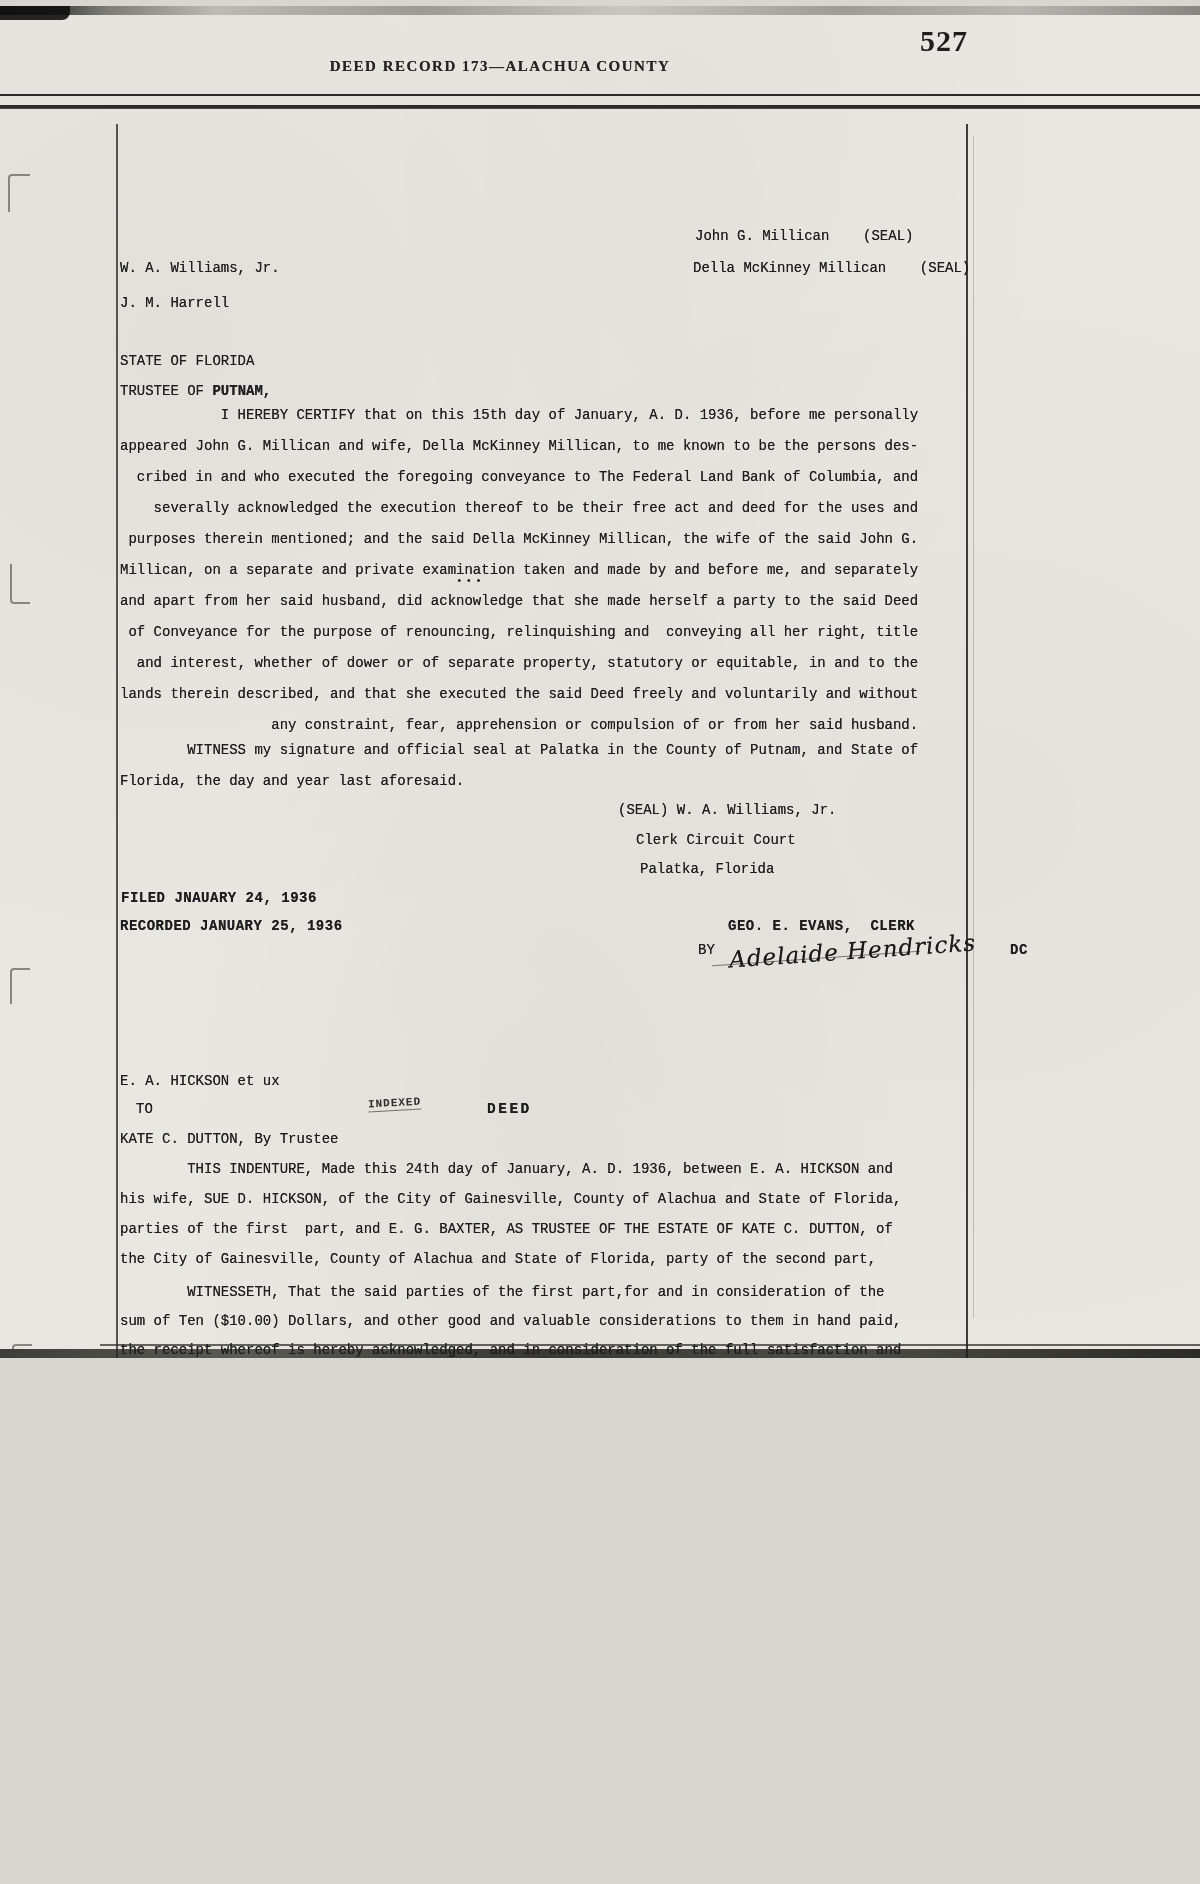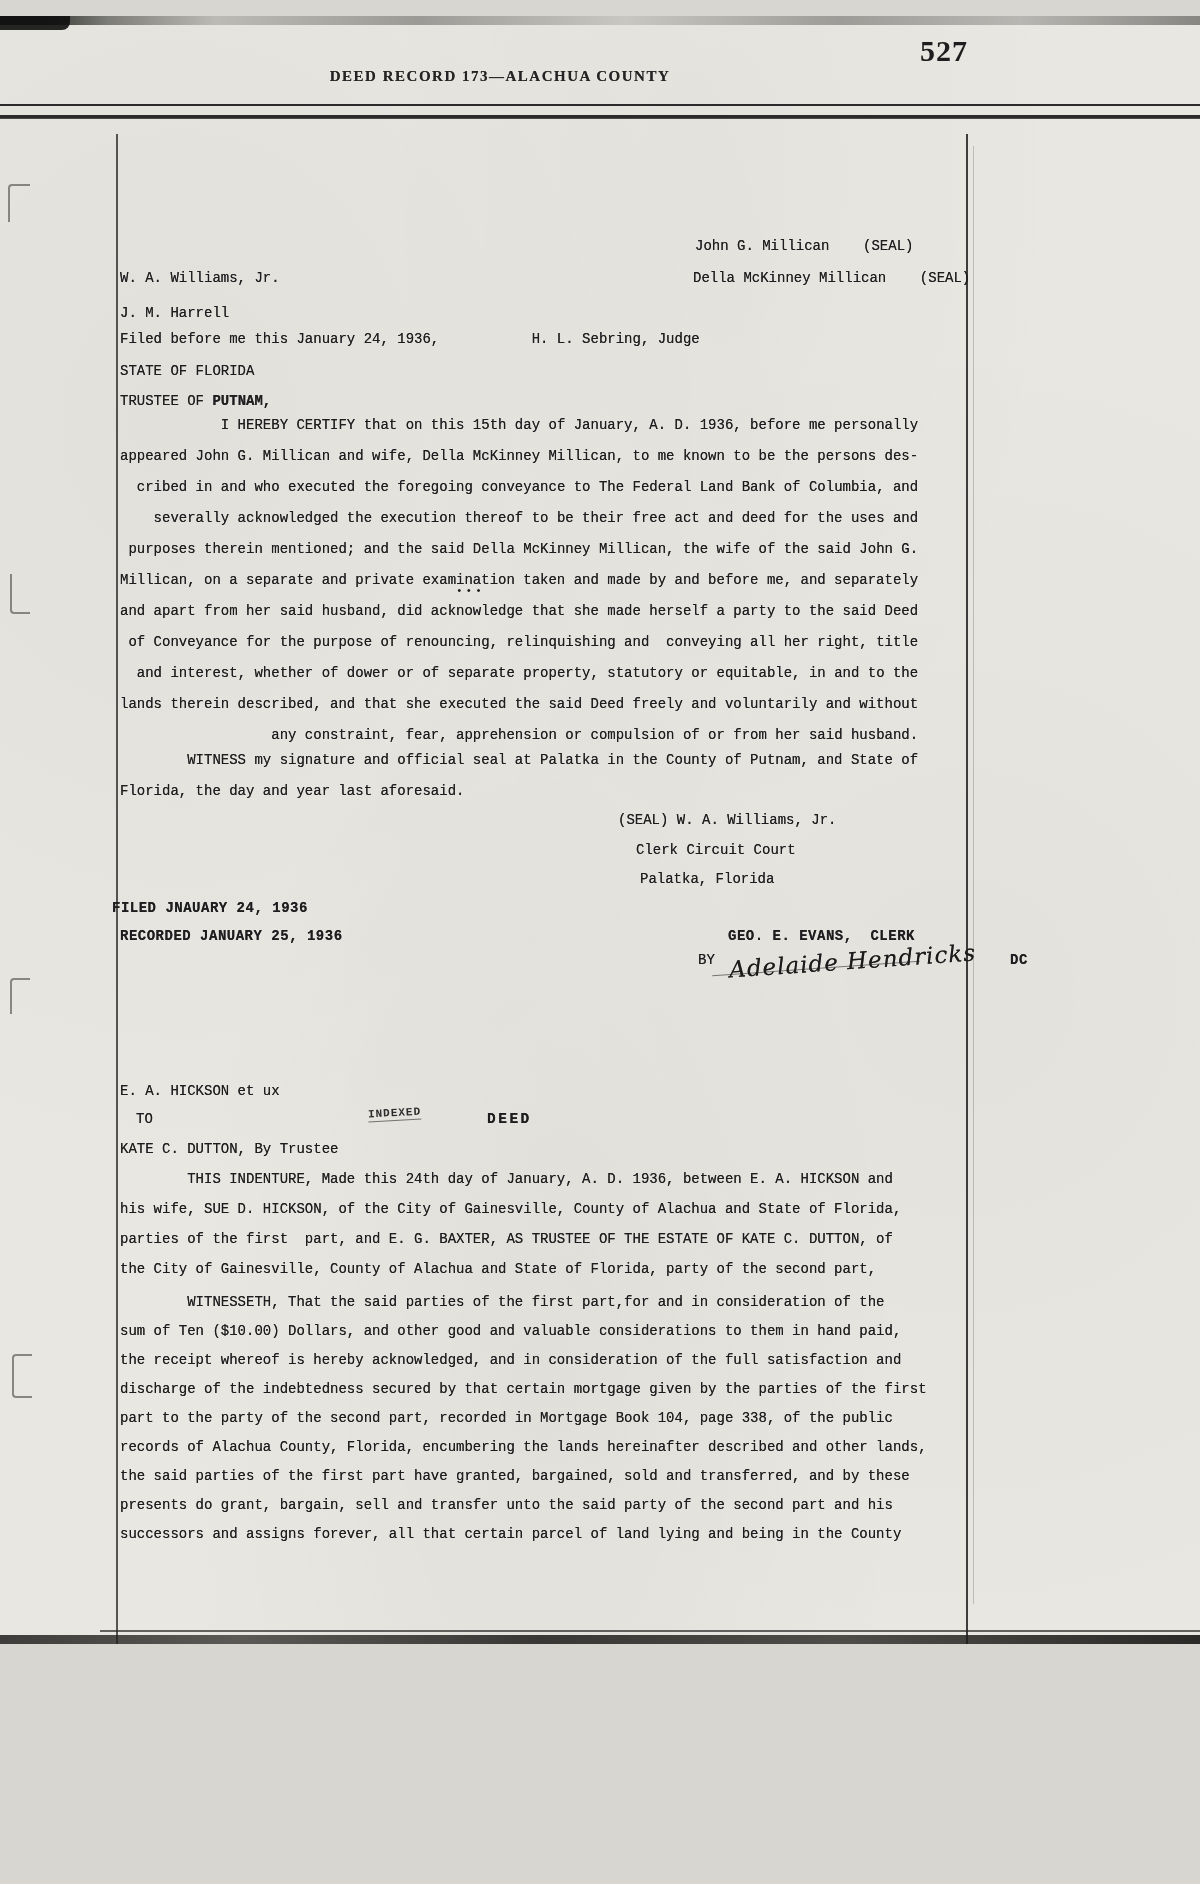--- a/index.html
+++ b/index.html
@@ -1,17 +1,17 @@
 <!DOCTYPE html>
 <html><head>
 <meta charset="utf-8">
 <style>
   html,body{margin:0;padding:0;background:#d8d6d1;}
   .page{
-    position:relative;width:1200px;height:1628px;margin:16px auto;overflow:hidden;
+    position:relative;width:1200px;height:1352px;margin:6px auto;overflow:hidden;
     background:
       radial-gradient(ellipse at 15% 25%, rgba(0,0,0,0.03), transparent 45%),
       radial-gradient(ellipse at 80% 60%, rgba(0,0,0,0.025), transparent 50%),
       radial-gradient(ellipse at 45% 85%, rgba(0,0,0,0.03), transparent 40%),
       radial-gradient(ellipse at 60% 10%, rgba(0,0,0,0.02), transparent 35%),
       #e9e7e2;
     font-family:"Liberation Mono","DejaVu Sans Mono",monospace;
   }
   .abs{position:absolute;}
   .mono{
@@ -84,21 +84,20 @@
   <div class="abs vline-right2"></div>
 
 
   <div class="abs mono" style="left:695px;top:215px;">John G. Millican    (SEAL)</div>
 
   <div class="abs mono" style="left:120px;top:247px;">W. A. Williams, Jr.</div>
   <div class="abs mono" style="left:693px;top:247px;">Della McKinney Millican    (SEAL)</div>
 
   <div class="abs mono" style="left:120px;top:282px;">J. M. Harrell</div>
 
-  <div class="abs mono" style="left:120px;top:308px;">Filed before me this January 24, 1936,           H. L. Sebring, Judge</div>
 
   <div class="abs mono" style="left:120px;top:340px;">STATE OF FLORIDA</div>
   <div class="abs mono" style="left:120px;top:370px;"><span>TRUSTEE OF </span><span class="bold">PUTNAM,</span></div>
 
   <div class="abs mono" style="left:120px;top:394px;text-align:right;">        I HEREBY CERTIFY that on this 15th day of January, A. D. 1936, before me personally
 appeared John G. Millican and wife, Della McKinney Millican, to me known to be the persons des-
 cribed in and who executed the foregoing conveyance to The Federal Land Bank of Columbia, and
 severally acknowledged the execution thereof to be their free act and deed for the uses and
 purposes therein mentioned; and the said Della McKinney Millican, the wife of the said John G.
 Millican, on a separate and private examination taken and made by and before me, and separately
@@ -109,21 +108,21 @@
 any constraint, fear, apprehension or compulsion of or from her said husband.</div>
   <div class="abs ink-dots" style="left:456px;top:570px;">•••</div>
 
   <div class="abs mono" style="left:120px;top:729px;">        WITNESS my signature and official seal at Palatka in the County of Putnam, and State of
 Florida, the day and year last aforesaid.</div>
 
   <div class="abs mono" style="left:618px;top:789px;">(SEAL) W. A. Williams, Jr.</div>
   <div class="abs mono" style="left:636px;top:819px;">Clerk Circuit Court</div>
   <div class="abs mono" style="left:640px;top:848px;">Palatka, Florida</div>
 
-  <div class="abs mono stamp" style="left:112px;top:877px;font-family:Liberation Mono, monospace;">FILED JNAUARY 24, 1936</div>
+  <div class="abs mono stamp" style="left:121px;top:877px;font-family:Liberation Mono, monospace;">FILED JNAUARY 24, 1936</div>
   <div class="abs mono stamp" style="left:120px;top:905px;">RECORDED JANUARY 25, 1936</div>
   <div class="abs mono stamp" style="left:728px;top:905px;">GEO. E. EVANS,  CLERK</div>
 
   <div class="abs" style="left:698px;top:926px;display:flex;align-items:flex-end;">
     <span class="mono" style="line-height:36px;">BY</span>
     <span class="signature" style="margin:0 8px 4px 14px;">Adelaide Hendricks</span>
     <span class="mono stamp" style="line-height:36px;margin-left:26px;">DC</span>
   </div>
   <div class="abs sig-stroke"></div>
 

